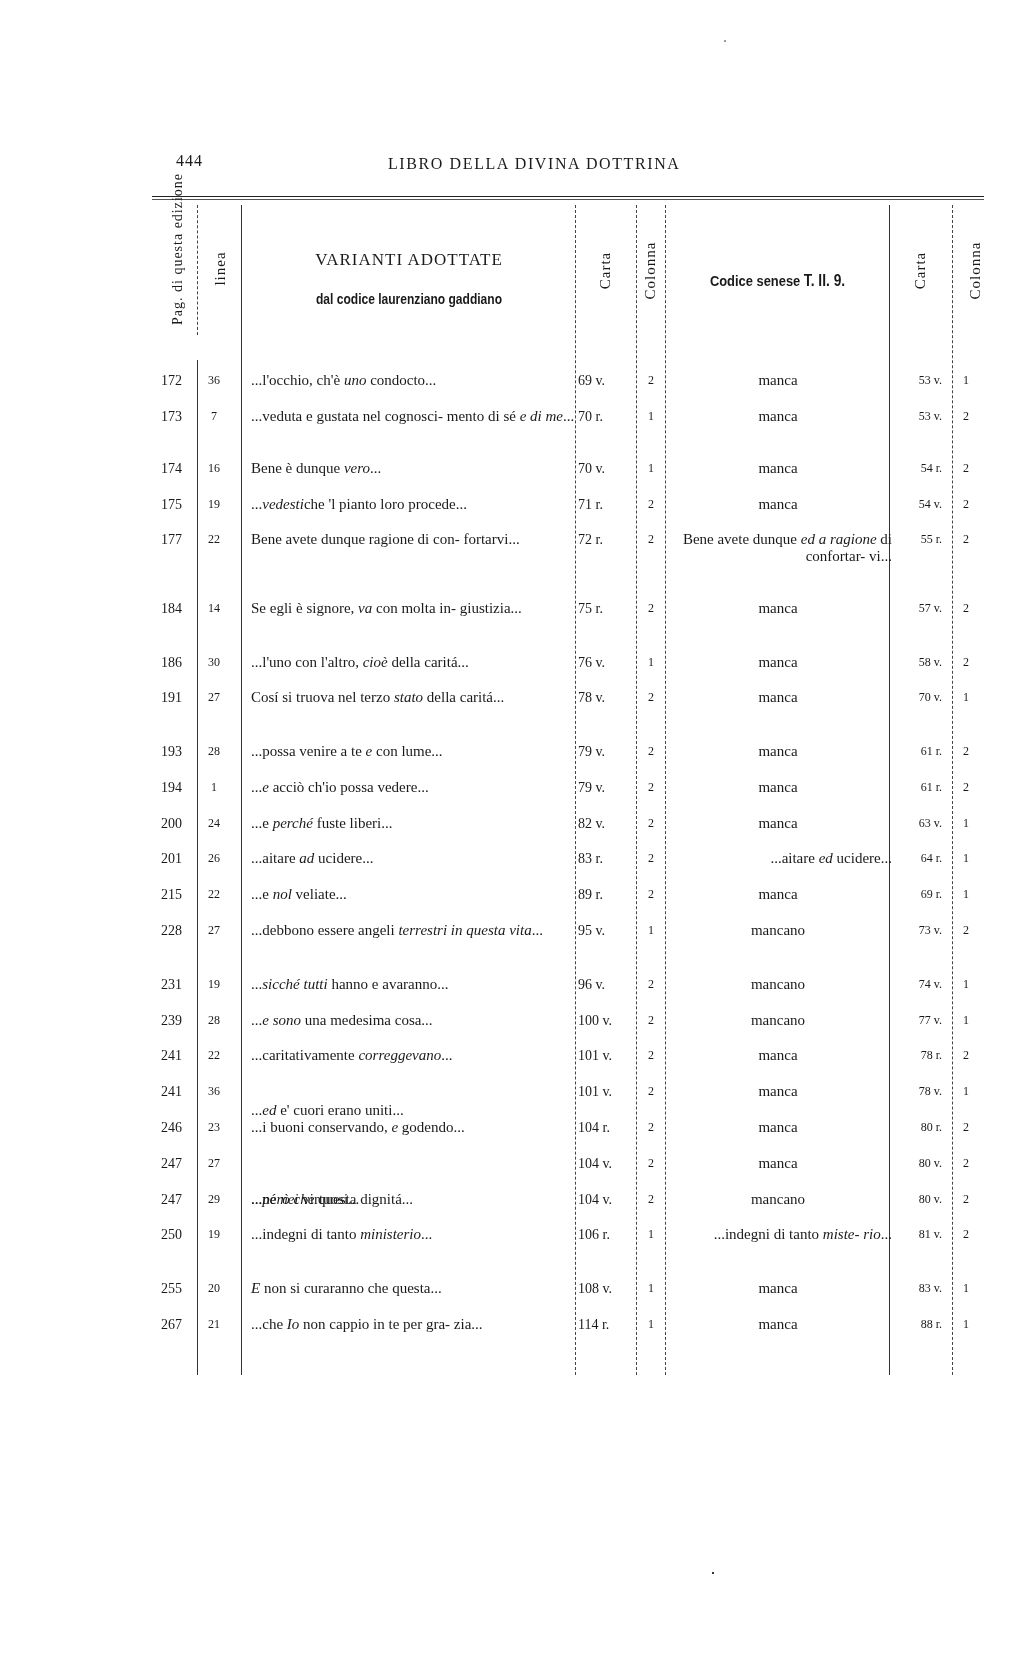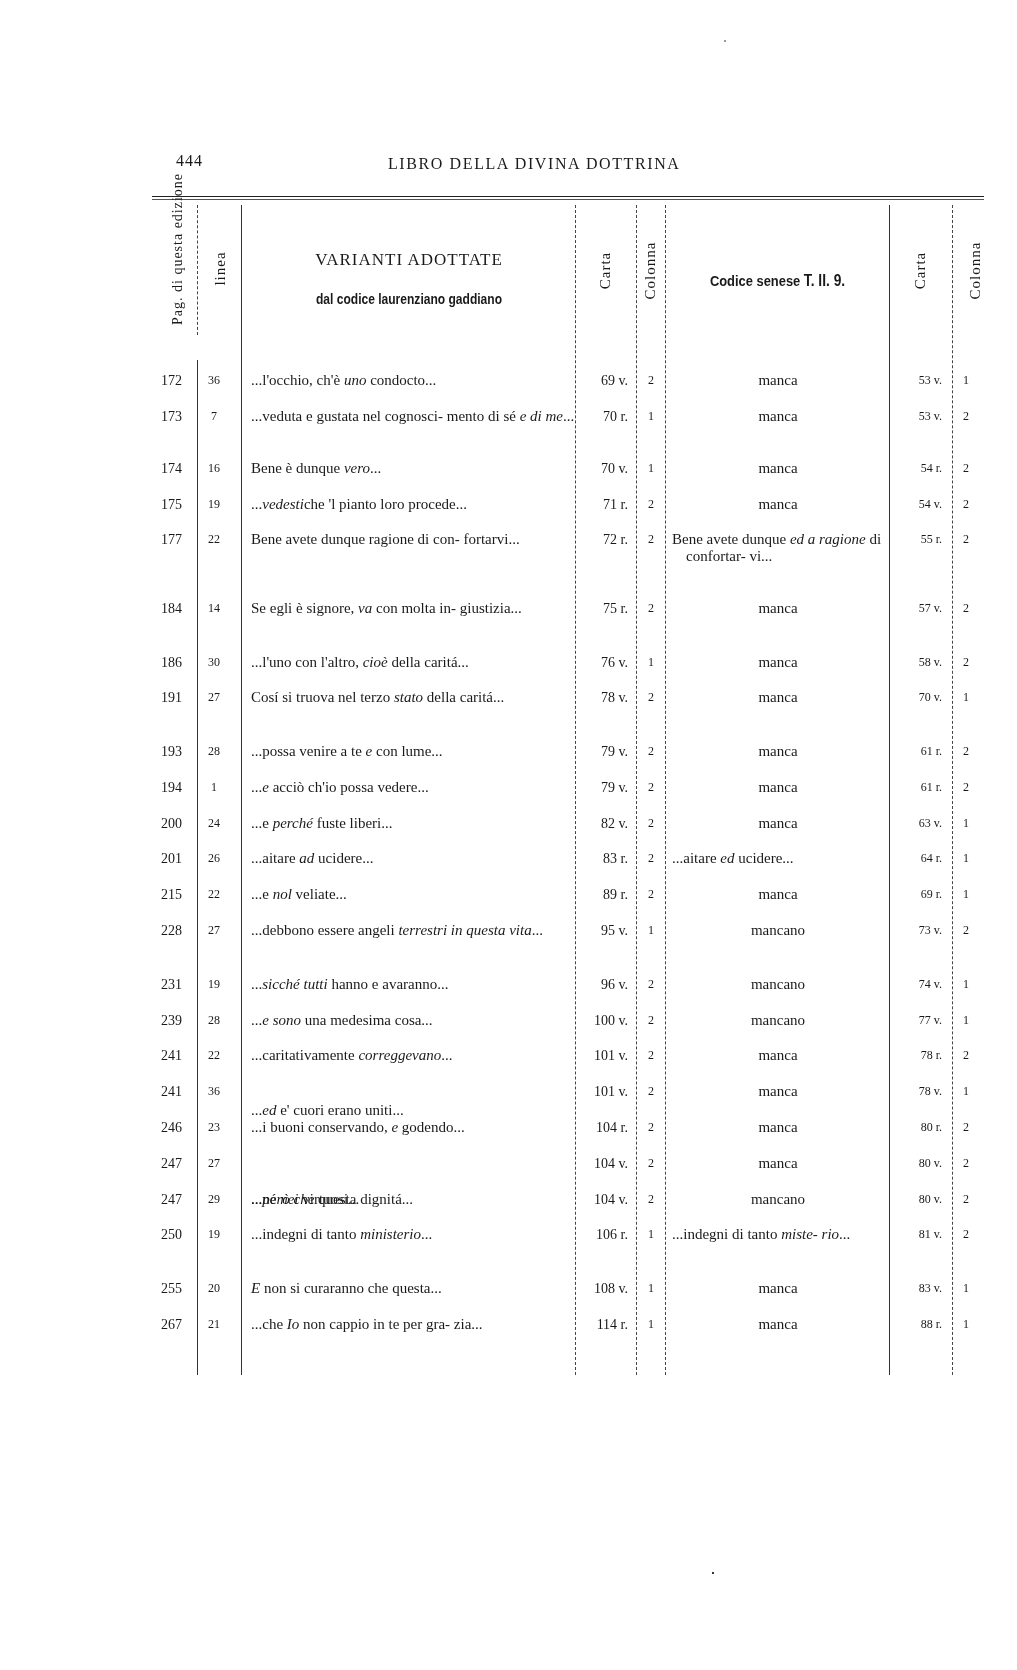--- a/index.html
+++ b/index.html
@@ -22,24 +22,24 @@
   .vh-col2 { left:935px; top:262px; width:80px; }
   .h-var1 { position:absolute; left:243px; width:332px; top:250px; text-align:center; font-size:17px; letter-spacing:1px; }
   .h-var2 { position:absolute; left:243px; width:332px; top:291px; text-align:center; font-family:"Liberation Sans","DejaVu Sans",sans-serif; font-size:14px; font-weight:bold; transform:scaleX(0.86); }
   .h-senese { position:absolute; left:667px; width:221px; top:272px; text-align:center; font-family:"Liberation Sans","DejaVu Sans",sans-serif; font-size:15px; font-weight:bold; transform:scaleX(0.86); }
   .h-senese b { font-size:16px; }
   .row { position:absolute; left:0; width:1017px; font-size:15px; line-height:17px; }
   .row span, .row div { position:absolute; }
   .c-pag { left:146px; width:36px; text-align:right; font-size:14px; }
   .c-lin { left:200px; width:28px; text-align:center; font-size:12px; }
   .c-var { left:251px; width:310px; text-align:justify; }
-  .c-carta { left:578px; width:50px; text-align:right; font-size:14px; }
+  .c-carta { left:578px; width:50px; font-size:14px; }
   .c-col { left:638px; width:26px; text-align:center; font-size:12px; }
   .c-sen { left:668px; width:220px; text-align:center; }
-  .c-sen.left { text-align:left; left:672px; width:206px; }
+  .c-sen.left { text-align:right; left:672px; width:206px; }
   .c-carta2 { left:892px; width:50px; text-align:right; font-size:12px; }
   .c-col2 { left:955px; width:22px; text-align:center; font-size:12px; }
   i { font-style:italic; }
   .dot { position:absolute; left:712px; top:1572px; width:2px; height:2px; background:#333; }
   .dot2 { position:absolute; left:724px; top:40px; width:2px; height:2px; background:#999; }
 </style>
 </head>
 <body>
 
 <div class="runhead">

